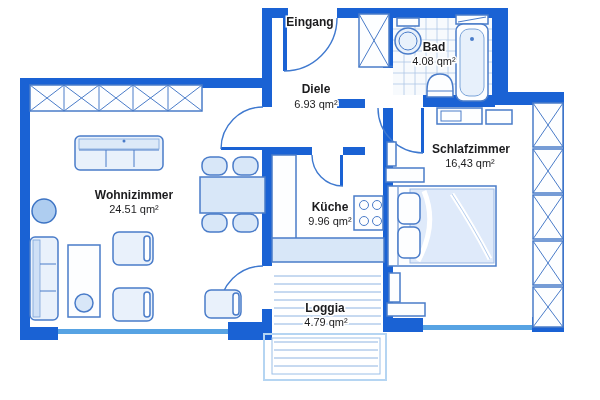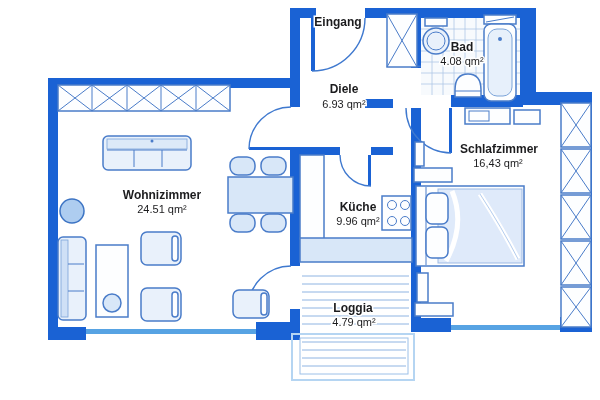--- a/index.html
+++ b/index.html
@@ -1,20 +1,20 @@
 <!DOCTYPE html>
 <html style="--wall: #1a62d4; --outline: #4a7cc9; --fill: #e9f1fb; --window: #57a3e3; --plank: #8fb4e2; --text: #1c1c1e;"><head>
 <meta charset="utf-8">
 <style>
   :root{
     --wall:#1a62d4; --outline:#4a7cc9; --fill:#e9f1fb; --fill2:#d8e7f8;
     --window:#57a3e3; --tile:#aec6e6; --plank:#8fb4e2; --text:#1c1c1e;
   }
   html,body{margin:0;padding:0;background:#fff;}
-  .stage{width:564px;height:400px;position:relative;background:#fff;overflow:hidden;margin-left:28px;}
+  .stage{width:564px;height:400px;position:relative;background:#fff;overflow:hidden;}
   svg{display:block;font-family:"Liberation Sans",sans-serif;}
   .wall{fill:var(--wall);}
   .win{fill:var(--window);}
   .door{stroke:#3f79cf;stroke-width:1.4;fill:none;}
   .leaf{fill:var(--wall);}
   .furn{fill:#fdfeff;stroke:var(--outline);stroke-width:1.5;}
   .furnlight{fill:var(--fill);stroke:var(--outline);stroke-width:1.5;}
   .furnmed{fill:var(--fill2);stroke:var(--outline);stroke-width:1.5;}
   .thin{stroke:var(--outline);stroke-width:1;fill:none;}
   .xpat{stroke:var(--outline);stroke-width:1;fill:none;}

